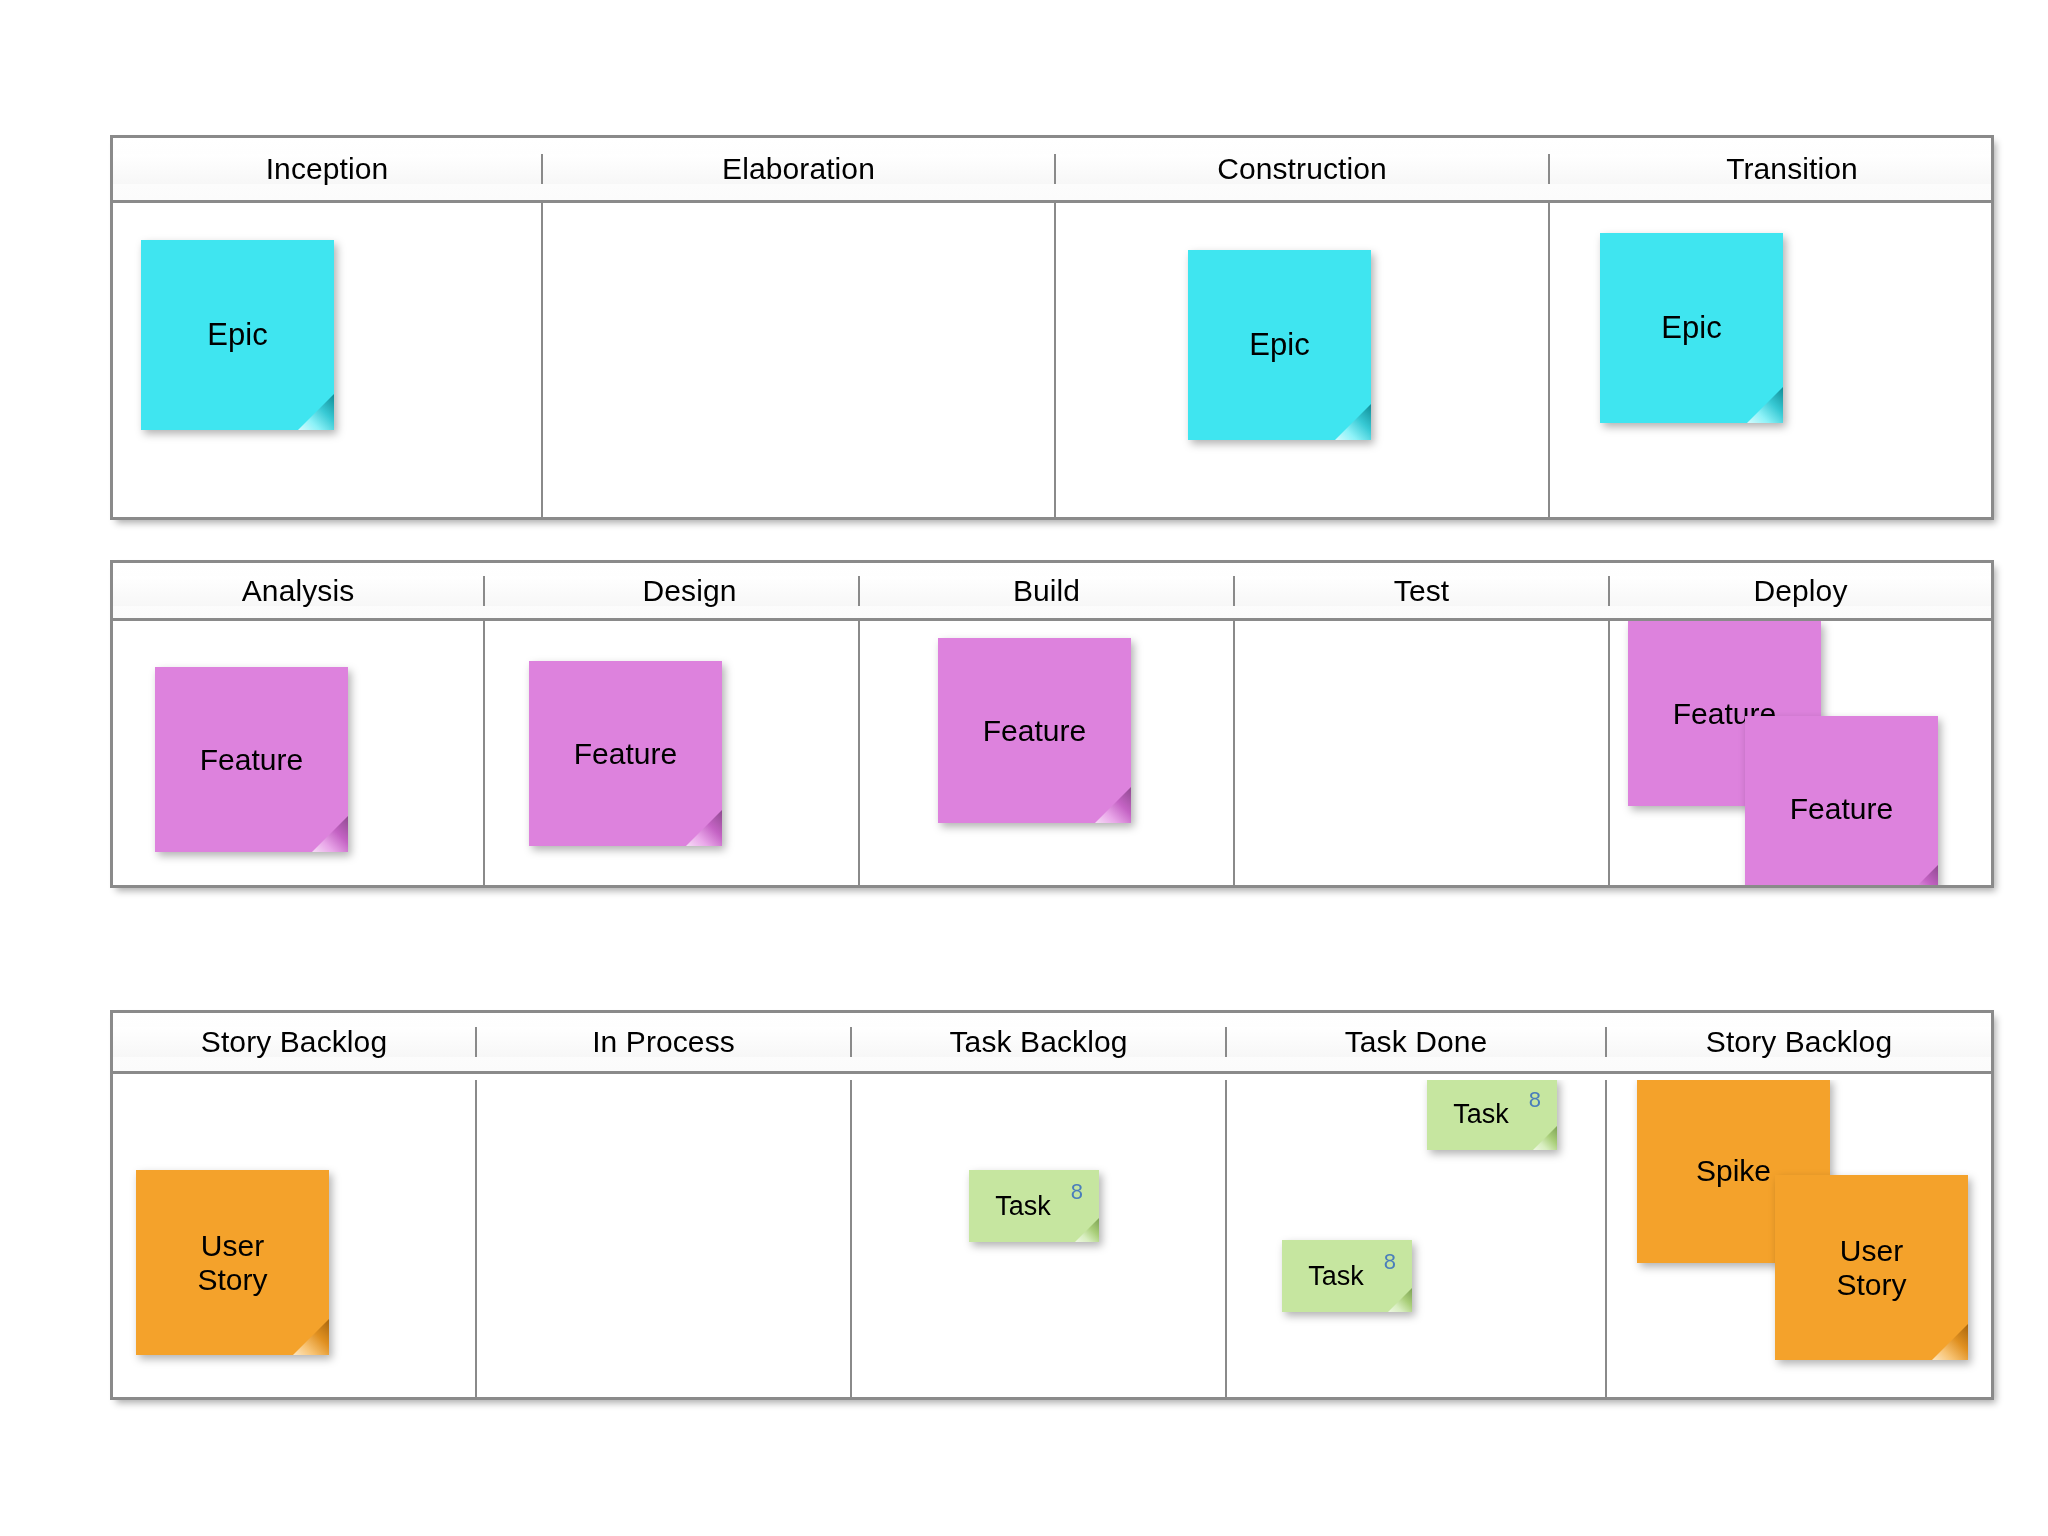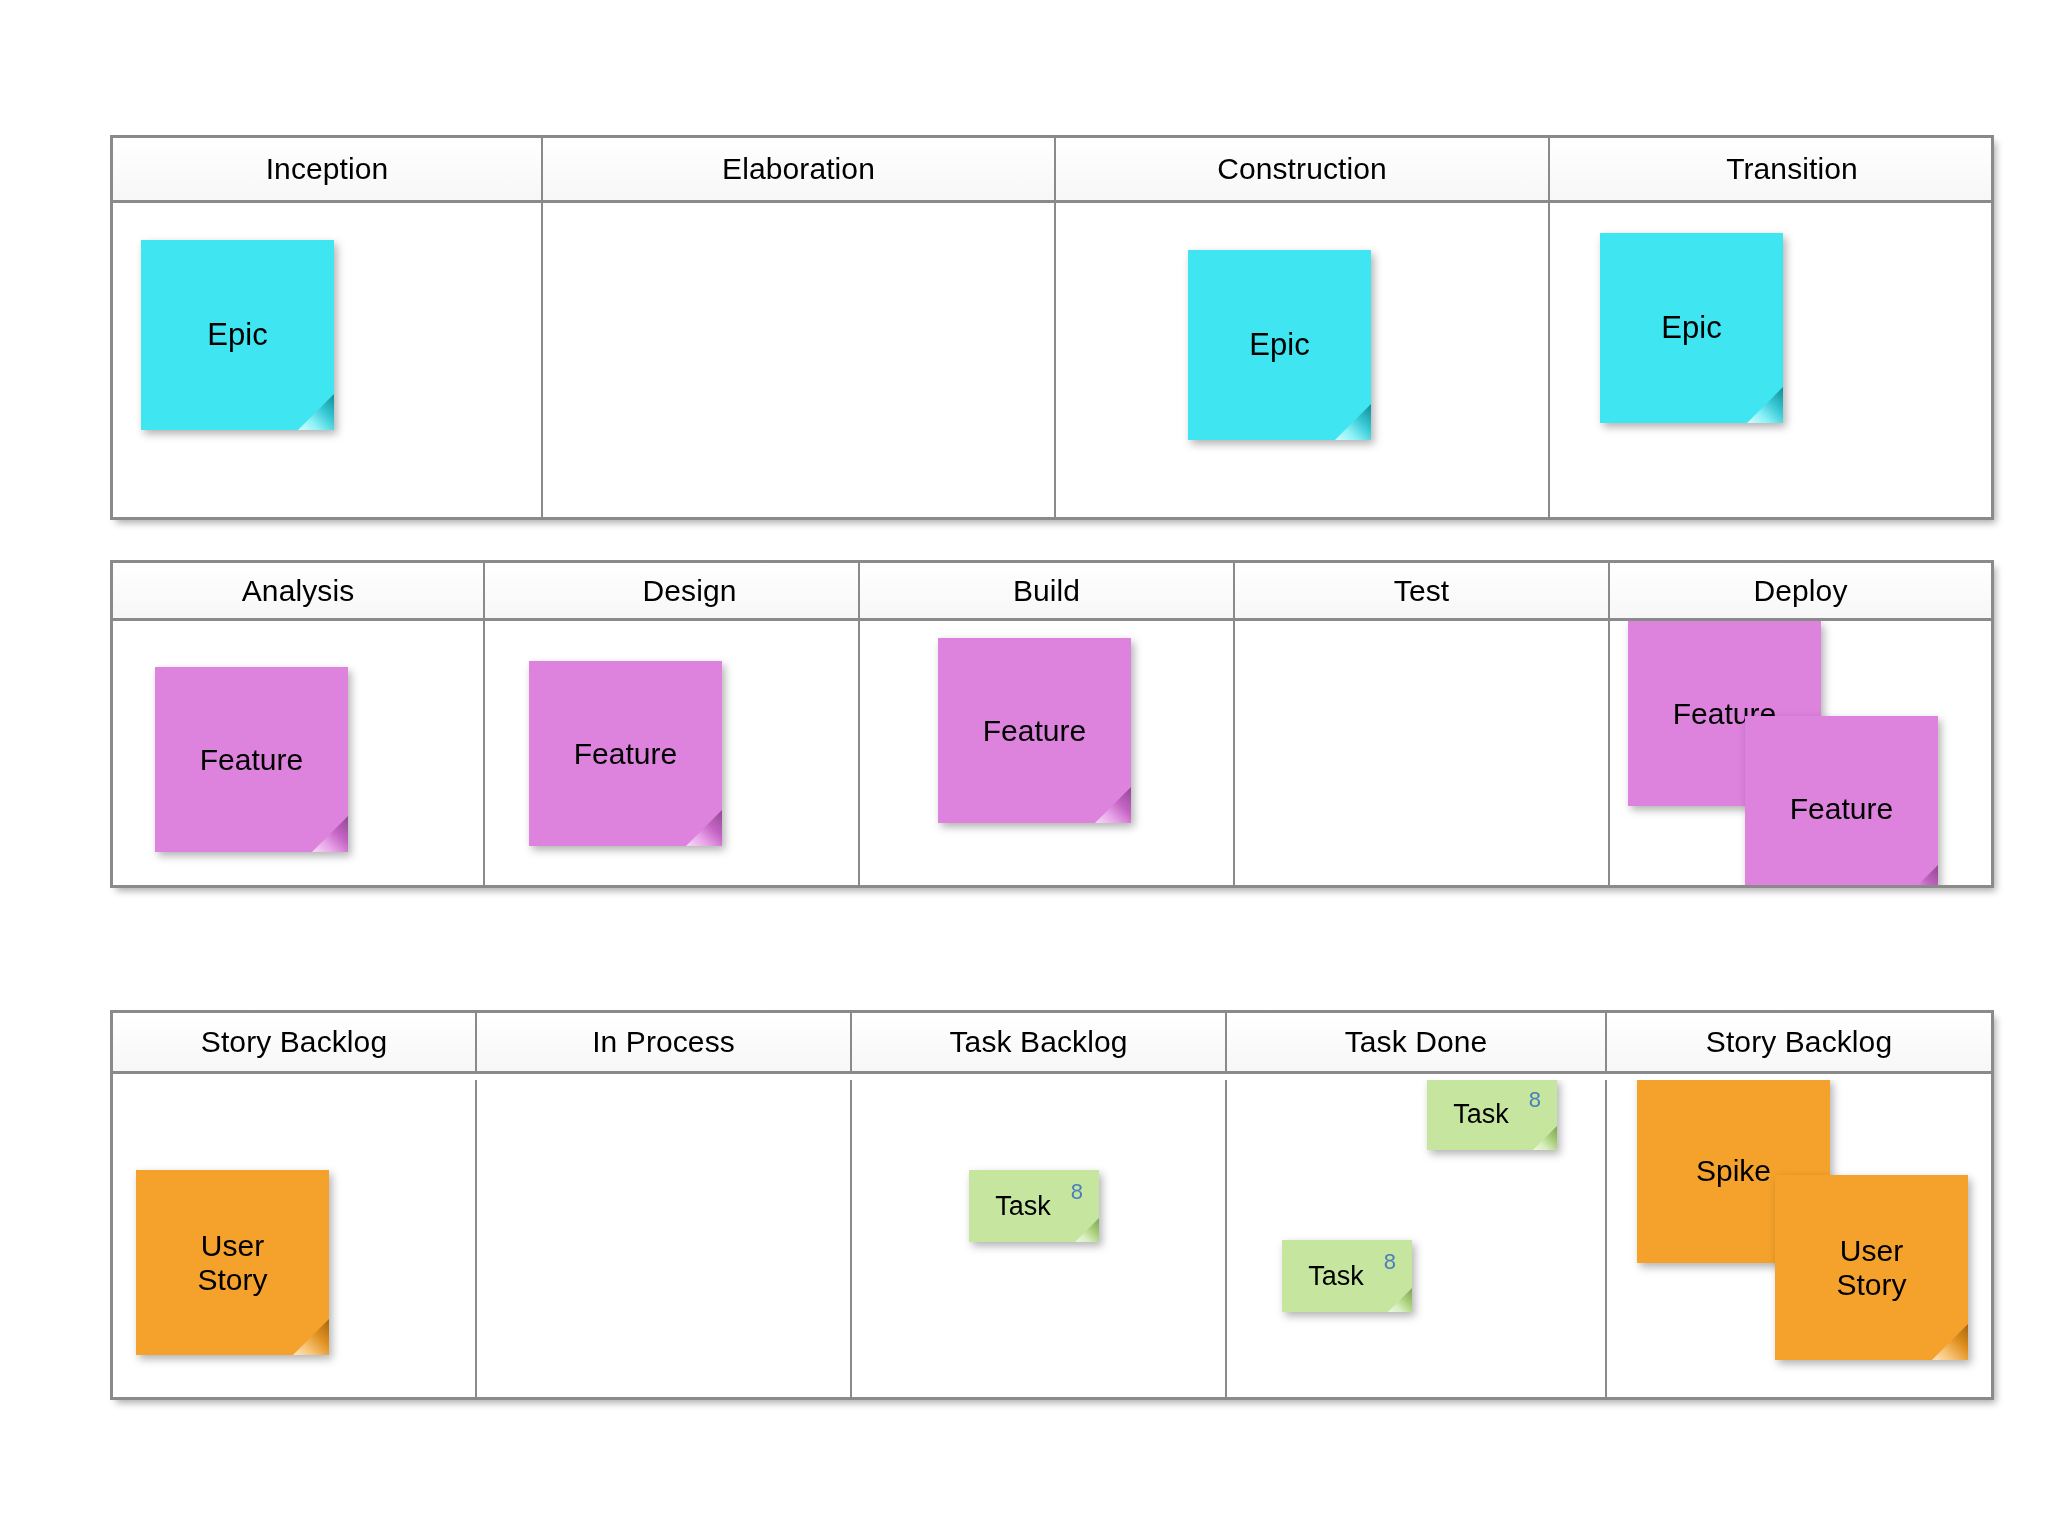--- a/index.html
+++ b/index.html
@@ -18,20 +18,21 @@
     background:#ffffff;
     box-shadow:4px 5px 7px -2px rgba(0,0,0,0.32);
     display:flex;
     flex-direction:column;
   }
   .lane-header{
     display:flex;
     flex:0 0 auto;
     border-bottom:3px solid #8a8a8a;
     background:linear-gradient(#ffffff,#fbfbfb);
+    align-items:center;
   }
   .lane-body{display:flex;flex:1 1 auto;min-height:0;}
   .hcell{
     box-sizing:border-box;
     display:flex;align-items:center;justify-content:center;
     border-right:2px solid #8a8a8a;
     color:#000;
     font-size:30px;
     line-height:1;
     letter-spacing:.1px;

